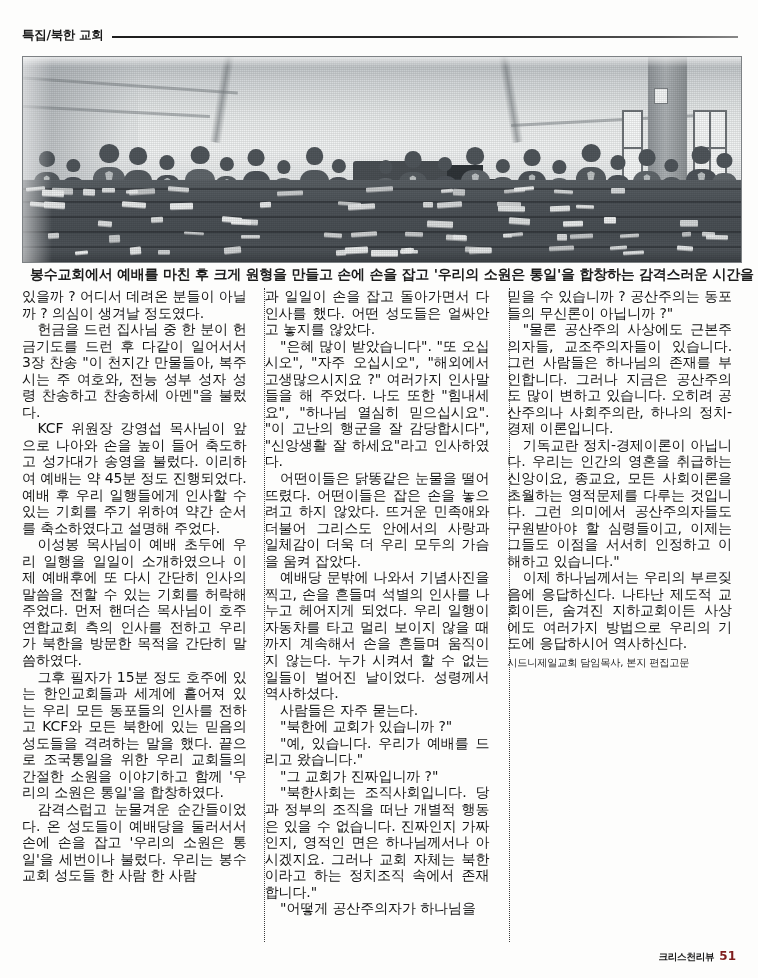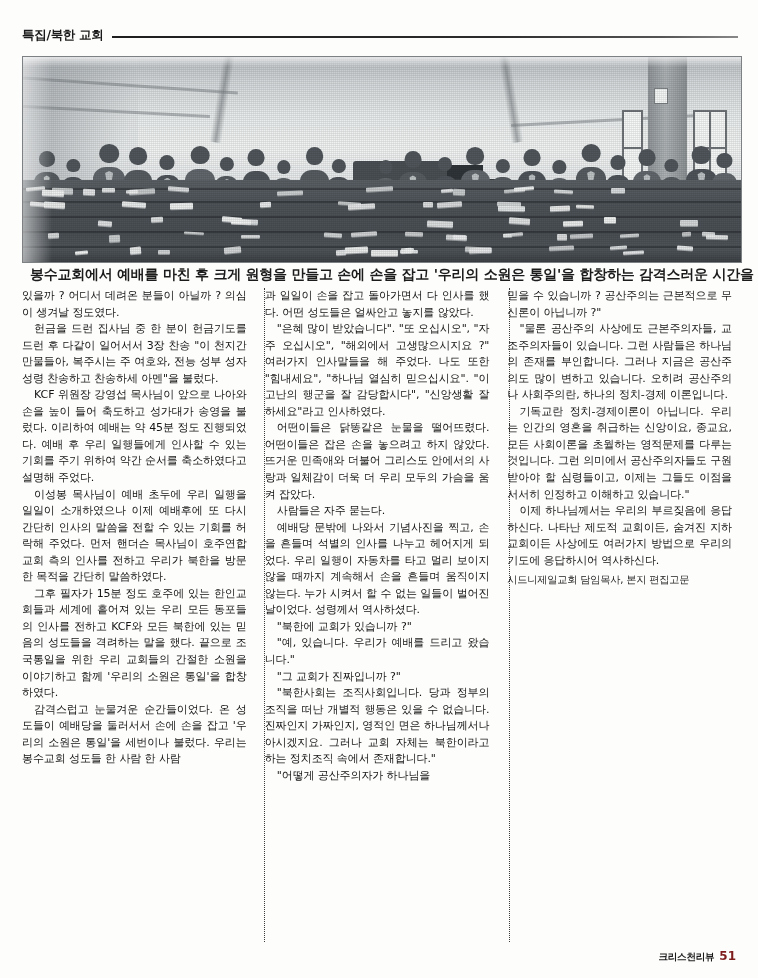--- a/index.html
+++ b/index.html
@@ -254,21 +254,21 @@
     top: 0;
     bottom: 14px;
     width: 1px;
     border-left: 1px dotted #3a3a3a;
   }
   .col-rule.r1 { left: 242px; }
   .col-rule.r2 { left: 487px; }
 
   .col p {
     margin: 0;
-    font-size: 11px;
+    font-size: 14px;
     line-height: 16.55px;
     text-align: justify;
     text-justify: inter-character;
     letter-spacing: -0.1px;
     color: #141414;
     word-break: break-all;
     filter: blur(0.11px);
   }
   .col p.indent { text-indent: 1.1em; }
   .col p.noindent { text-indent: 0; }
@@ -529,31 +529,31 @@
       <p class="indent">KCF 위원장 강영섭 목사님이 앞으로 나아와 손을 높이 들어 축도하고 성가대가 송영을 불렀다. 이리하여 예배는 약 45분 정도 진행되었다. 예배 후 우리 일행들에게 인사할 수 있는 기회를 주기 위하여 약간 순서를 축소하였다고 설명해 주었다.</p>
       <p class="indent">이성봉 목사님이 예배 초두에 우리 일행을 일일이 소개하였으나 이제 예배후에 또 다시 간단히 인사의 말씀을 전할 수 있는 기회를 허락해 주었다. 먼저 핸더슨 목사님이 호주연합교회 측의 인사를 전하고 우리가 북한을 방문한 목적을 간단히 말씀하였다.</p>
       <p class="indent">그후 필자가 15분 정도 호주에 있는 한인교회들과 세계에 흩어져 있는 우리 모든 동포들의 인사를 전하고 KCF와 모든 북한에 있는 믿음의 성도들을 격려하는 말을 했다. 끝으로 조국통일을 위한 우리 교회들의 간절한 소원을 이야기하고 함께 '우리의 소원은 통일'을 합창하였다.</p>
       <p class="indent">감격스럽고 눈물겨운 순간들이었다. 온 성도들이 예배당을 둘러서서 손에 손을 잡고 '우리의 소원은 통일'을 세번이나 불렀다. 우리는 봉수교회 성도들 한 사람 한 사람</p>
     </div>
 
     <div class="col">
       <p class="noindent">과 일일이 손을 잡고 돌아가면서 다 인사를 했다. 어떤 성도들은 얼싸안고 놓지를 않았다.</p>
       <p class="indent">"은혜 많이 받았습니다". "또 오십시오", "자주 오십시오", "해외에서 고생많으시지요 ?" 여러가지 인사말들을 해 주었다. 나도 또한 "힘내세요", "하나님 열심히 믿으십시요". "이 고난의 행군을 잘 감당합시다", "신앙생활 잘 하세요"라고 인사하였다.</p>
       <p class="indent">어떤이들은 닭똥같은 눈물을 떨어뜨렸다. 어떤이들은 잡은 손을 놓으려고 하지 않았다. 뜨거운 민족애와 더불어 그리스도 안에서의 사랑과 일체감이 더욱 더 우리 모두의 가슴을 움켜 잡았다.</p>
+      <p class="indent">예배당 문밖에 나와서 기념사진을 찍고, 손을 흔들며 석별의 인사를 나누고 헤어지게 되었다. 우리 일행이 자동차를 타고 멀리 보이지 않을 때까지 계속해서 손을 흔들며 움직이지 않는다. 누가 시켜서 할 수 없는 일들이 벌어진 날이었다. 성령께서 역사하셨다.</p>
       <p class="indent">사람들은 자주 묻는다.</p>
-      <p class="indent">예배당 문밖에 나와서 기념사진을 찍고, 손을 흔들며 석별의 인사를 나누고 헤어지게 되었다. 우리 일행이 자동차를 타고 멀리 보이지 않을 때까지 계속해서 손을 흔들며 움직이지 않는다. 누가 시켜서 할 수 없는 일들이 벌어진 날이었다. 성령께서 역사하셨다.</p>
       <p class="indent">"북한에 교회가 있습니까 ?"</p>
       <p class="indent">"예, 있습니다. 우리가 예배를 드리고 왔습니다."</p>
       <p class="indent">"그 교회가 진짜입니까 ?"</p>
       <p class="indent">"북한사회는 조직사회입니다. 당과 정부의 조직을 떠난 개별적 행동은 있을 수 없습니다. 진짜인지 가짜인지, 영적인 면은 하나님께서나 아시겠지요. 그러나 교회 자체는 북한이라고 하는 정치조직 속에서 존재합니다."</p>
       <p class="indent">"어떻게 공산주의자가 하나님을</p>
     </div>
 
     <div class="col">
-      <p class="noindent">믿을 수 있습니까 ? 공산주의는 근본적으로 무신론이 아닙니까 ?"</p>
+      <p class="noindent">믿을 수 있습니까 ? 공산주의는 동포들의 무신론이 아닙니까 ?"</p>
       <p class="indent">"물론 공산주의 사상에도 근본주의자들, 교조주의자들이 있습니다. 그런 사람들은 하나님의 존재를 부인합니다. 그러나 지금은 공산주의도 많이 변하고 있습니다. 오히려 공산주의나 사회주의란, 하나의 정치-경제 이론입니다.</p>
       <p class="indent">기독교란 정치-경제이론이 아닙니다. 우리는 인간의 영혼을 취급하는 신앙이요, 종교요, 모든 사회이론을 초월하는 영적문제를 다루는 것입니다. 그런 의미에서 공산주의자들도 구원받아야 할 심령들이고, 이제는 그들도 이점을 서서히 인정하고 이해하고 있습니다."</p>
       <p class="indent">이제 하나님께서는 우리의 부르짖음에 응답하신다. 나타난 제도적 교회이든, 숨겨진 지하교회이든 사상에도 여러가지 방법으로 우리의 기도에 응답하시어 역사하신다.</p>
       <div class="byline-role">시드니제일교회 담임목사, 본지 편집고문</div>
     </div>
   </div>
 
   <div class="folio">
     <span class="folio-title">크리스천리뷰</span>
     <span class="folio-number">51</span>

